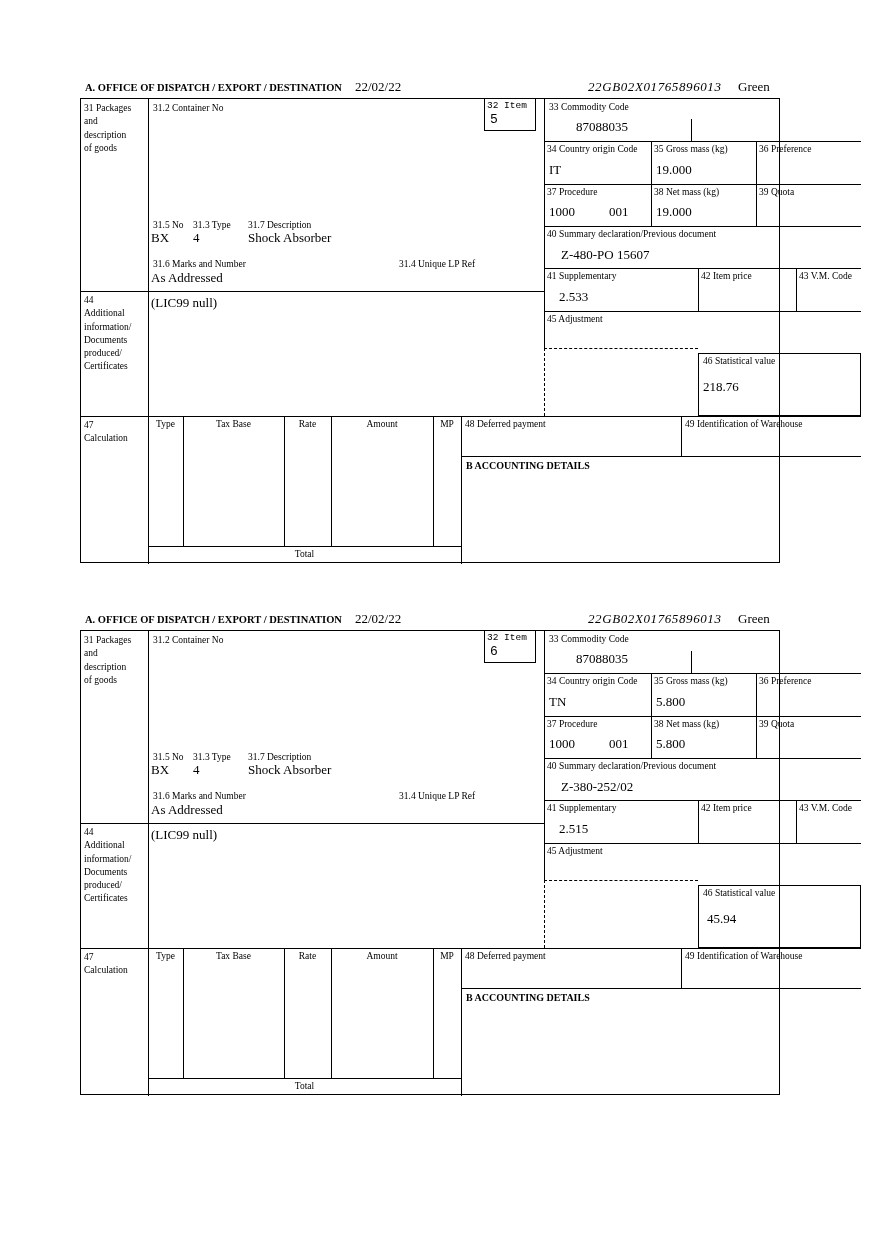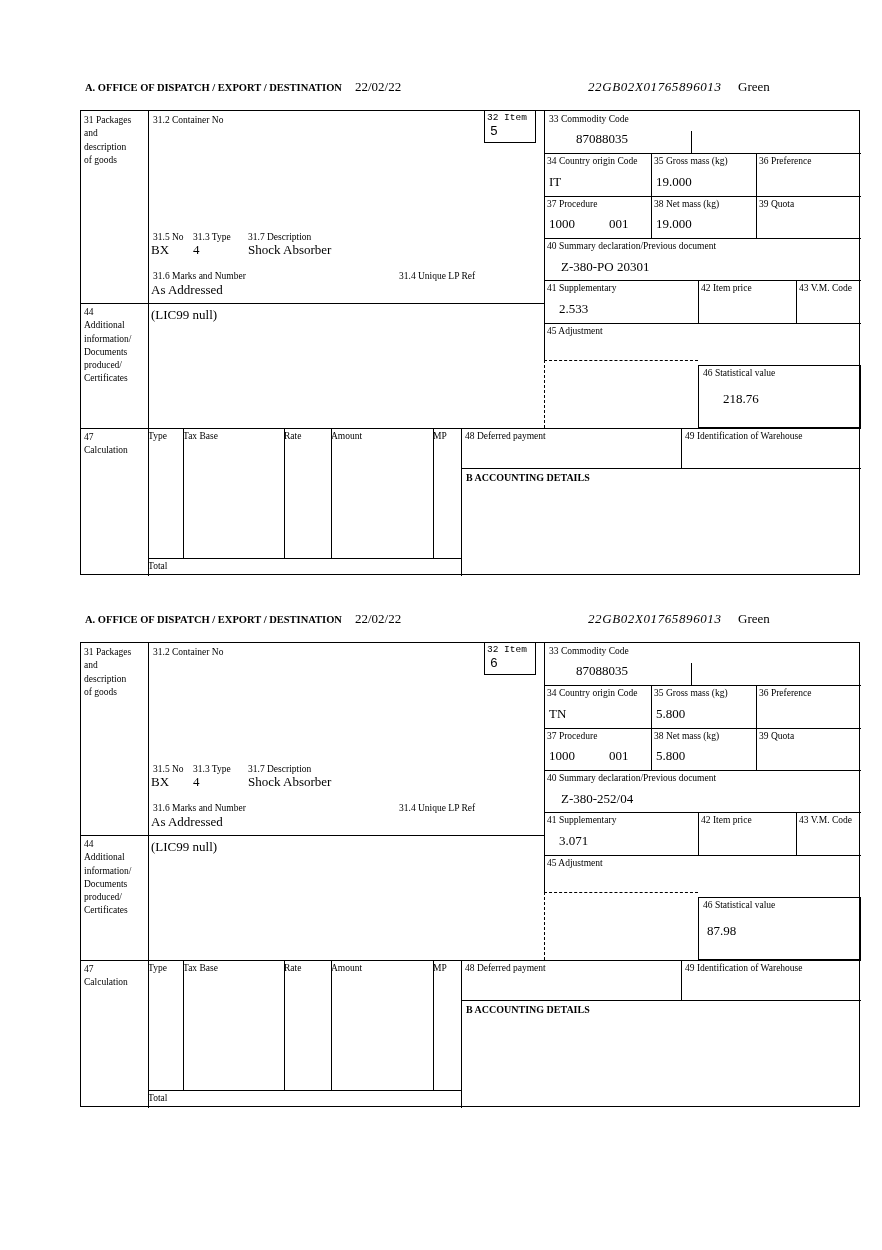--- a/index.html
+++ b/index.html
@@ -7,23 +7,23 @@
   .sheet {
     position:relative; width:882px; height:1250px; background:#fff;
     font-family:"Liberation Serif", serif; color:#000; overflow:hidden;
   }
   .section { position:absolute; left:0; width:882px; height:496px; }
   .lbl, .val, .vline, .hline { position:absolute; }
   .lbl { font-size:9.5px; line-height:1.2; white-space:nowrap; }
   .prew { white-space:pre-line; line-height:1.4; }
   .val { font-size:13px; line-height:1.1; white-space:nowrap; }
   .b { font-weight:bold; }
-  .ctr { }
+  .ctr { text-align:center; }
   .sp { letter-spacing:0.6px;font-style:italic; }
-  .outer { position:absolute; left:80px; top:18px; width:780px; height:465px; border:1px solid #000;margin-top:12px; }
+  .outer { position:absolute; left:80px; top:18px; width:700px; height:465px; border:1px solid #000; }
   .vline { width:0; border-left:1px solid #000; }
   .hline { height:0; border-top:1px solid #000; }
   .dash-v { border-left-style:dashed; }
   .dash-h { border-top-style:dashed; }
   .itembox { position:absolute; left:403px; top:0; width:52px; height:32px;
              border-left:1px solid #000; border-right:1px solid #000; border-bottom:1px solid #000;font-family:Liberation Mono, monospace; }
   .box46 { position:absolute; left:617px; top:254px; width:163px; height:63px; border:1px solid #000; }
 </style>
 </head>
 <body>
@@ -95,32 +95,32 @@
       <div class="lbl" style="left:678px;top:45px">36 Preference</div>
 
       <div class="lbl" style="left:466px;top:88px">37 Procedure</div>
       <div class="val" style="left:468px;top:106px">1000</div>
       <div class="val" style="left:528px;top:106px">001</div>
       <div class="lbl" style="left:573px;top:88px">38 Net mass (kg)</div>
       <div class="val" style="left:575px;top:106px">19.000</div>
       <div class="lbl" style="left:678px;top:88px">39 Quota</div>
 
       <div class="lbl" style="left:466px;top:130px">40 Summary declaration/Previous document</div>
-      <div class="val" style="left:480px;top:149px">Z-380-PO 20301</div>
+      <div class="val" style="left:480px;top:149px">Z-480-PO 15607</div>
 
       <div class="lbl" style="left:466px;top:172px">41 Supplementary</div>
       <div class="val" style="left:478px;top:191px">2.533</div>
       <div class="lbl" style="left:620px;top:172px">42 Item price</div>
       <div class="lbl" style="left:718px;top:172px">43 V.M. Code</div>
 
       <div class="lbl" style="left:466px;top:215px">45 Adjustment</div>
 
       <div class="box46">
         <div class="lbl" style="left:4px;top:2px">46 Statistical value</div>
-        <div class="val" style="left:24px;top:26px">218.76</div>
+        <div class="val" style="left:4px;top:26px">218.76</div>
       </div>
 
       <div class="vline" style="left:102px;top:317px;height:130px"></div>
       <div class="vline" style="left:203px;top:317px;height:130px"></div>
       <div class="vline" style="left:250px;top:317px;height:130px"></div>
       <div class="vline" style="left:352px;top:317px;height:130px"></div>
       <div class="vline" style="left:380px;top:317px;height:148px"></div>
       <div class="lbl ctr" style="left:67px;top:320px;width:35px">Type</div>
       <div class="lbl ctr" style="left:102px;top:320px;width:101px">Tax Base</div>
       <div class="lbl ctr" style="left:203px;top:320px;width:47px">Rate</div>
@@ -202,32 +202,32 @@
       <div class="lbl" style="left:678px;top:45px">36 Preference</div>
 
       <div class="lbl" style="left:466px;top:88px">37 Procedure</div>
       <div class="val" style="left:468px;top:106px">1000</div>
       <div class="val" style="left:528px;top:106px">001</div>
       <div class="lbl" style="left:573px;top:88px">38 Net mass (kg)</div>
       <div class="val" style="left:575px;top:106px">5.800</div>
       <div class="lbl" style="left:678px;top:88px">39 Quota</div>
 
       <div class="lbl" style="left:466px;top:130px">40 Summary declaration/Previous document</div>
-      <div class="val" style="left:480px;top:149px">Z-380-252/04</div>
+      <div class="val" style="left:480px;top:149px">Z-380-252/02</div>
 
       <div class="lbl" style="left:466px;top:172px">41 Supplementary</div>
-      <div class="val" style="left:478px;top:191px">3.071</div>
+      <div class="val" style="left:478px;top:191px">2.515</div>
       <div class="lbl" style="left:620px;top:172px">42 Item price</div>
       <div class="lbl" style="left:718px;top:172px">43 V.M. Code</div>
 
       <div class="lbl" style="left:466px;top:215px">45 Adjustment</div>
 
       <div class="box46">
         <div class="lbl" style="left:4px;top:2px">46 Statistical value</div>
-        <div class="val" style="left:8px;top:26px">87.98</div>
+        <div class="val" style="left:8px;top:26px">45.94</div>
       </div>
 
       <div class="vline" style="left:102px;top:317px;height:130px"></div>
       <div class="vline" style="left:203px;top:317px;height:130px"></div>
       <div class="vline" style="left:250px;top:317px;height:130px"></div>
       <div class="vline" style="left:352px;top:317px;height:130px"></div>
       <div class="vline" style="left:380px;top:317px;height:148px"></div>
       <div class="lbl ctr" style="left:67px;top:320px;width:35px">Type</div>
       <div class="lbl ctr" style="left:102px;top:320px;width:101px">Tax Base</div>
       <div class="lbl ctr" style="left:203px;top:320px;width:47px">Rate</div>

